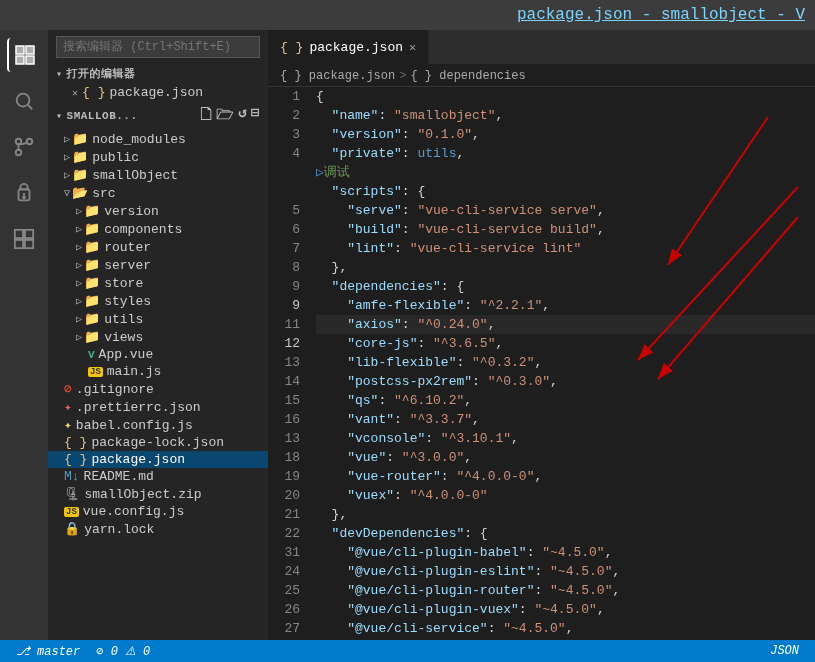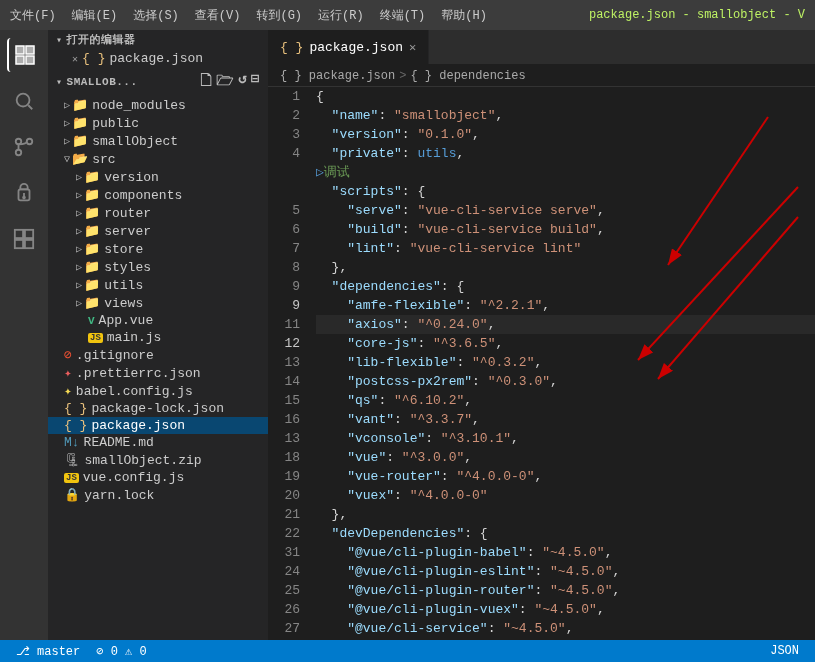--- a/index.html
+++ b/index.html
@@ -26,22 +26,23 @@
     }
     .titlebar-menu {
       display: flex;
       gap: 16px;
       font-size: 12px;
       color: #ccc;
     }
     .titlebar-menu span { cursor: default; }
     .titlebar-title {
       margin-left: auto;
-      font-size: 12px;
-      color: #bef264;
+      font-size: 16px;
+      color: #7dd3fc;
+      text-decoration: underline;
     }
 
     
     .main-layout {
       display: flex;
       flex: 1;
       overflow: hidden;
     }
 
     
@@ -263,36 +264,26 @@
     .status-bar {
       height: 22px;
       background: #007acc;
       display: flex;
       align-items: center;
       padding: 0 8px;
       font-size: 12px;
       color: #fff;
       flex-shrink: 0;
     }
-    .status-item { padding: 0 8px; }
+    .status-item { padding: 0 8px; font-style: italic; }
   </style>
 </head>
 <body>
 
 <div class="titlebar">
-  <div class="titlebar-menu">
-    <span>文件(F)</span>
-    <span>编辑(E)</span>
-    <span>选择(S)</span>
-    <span>查看(V)</span>
-    <span>转到(G)</span>
-    <span>运行(R)</span>
-    <span>终端(T)</span>
-    <span>帮助(H)</span>
-  </div>
   <div class="titlebar-title">package.json - smallobject - V</div>
 </div>
 
 <div class="main-layout">
 
   <div class="activity-bar">
     <div class="activity-icon active">
       <svg width="24" height="24" viewBox="0 0 24 24" fill="currentColor">
           <path d="M3 3h8v8H3zm0 10h8v8H3zM13 3h8v8h-8zm0 10h8v8h-8z" opacity="0.6"></path>
           <rect x="3" y="3" width="8" height="8" fill="none" stroke="currentColor" stroke-width="1.5"></rect>
@@ -327,20 +318,23 @@
       <svg width="22" height="22" viewBox="0 0 24 24" fill="none" stroke="currentColor" stroke-width="2">
           <rect x="2" y="2" width="9" height="9"></rect>
           <rect x="13" y="2" width="9" height="9"></rect>
           <rect x="2" y="13" width="9" height="9"></rect>
           <rect x="13" y="13" width="9" height="9"></rect>
         </svg>
     </div>
   </div>
 
   <div class="sidebar">
+    <div class="sidebar-search">
+      <input type="text" style="width: 100%; background: rgb(60, 60, 60); border: 1px solid rgb(85, 85, 85); color: rgb(204, 204, 204); padding: 3px 6px; font-size: 12px; outline: none; font-family: inherit;" placeholder="搜索编辑器 (Ctrl+Shift+E)">
+    </div>
     <div class="open-editors-header">
       <span style="margin-right:4px;font-size:10px;">▾</span>
       <span>打开的编辑器</span>
     </div>
     <div class="open-editors-item">
       <span class="close-icon">✕</span>
       <span style="color:#e8c07d;margin-right:4px;">{ }</span>
       <span>package.json</span>
     </div>
     <div class="explorer-header">

